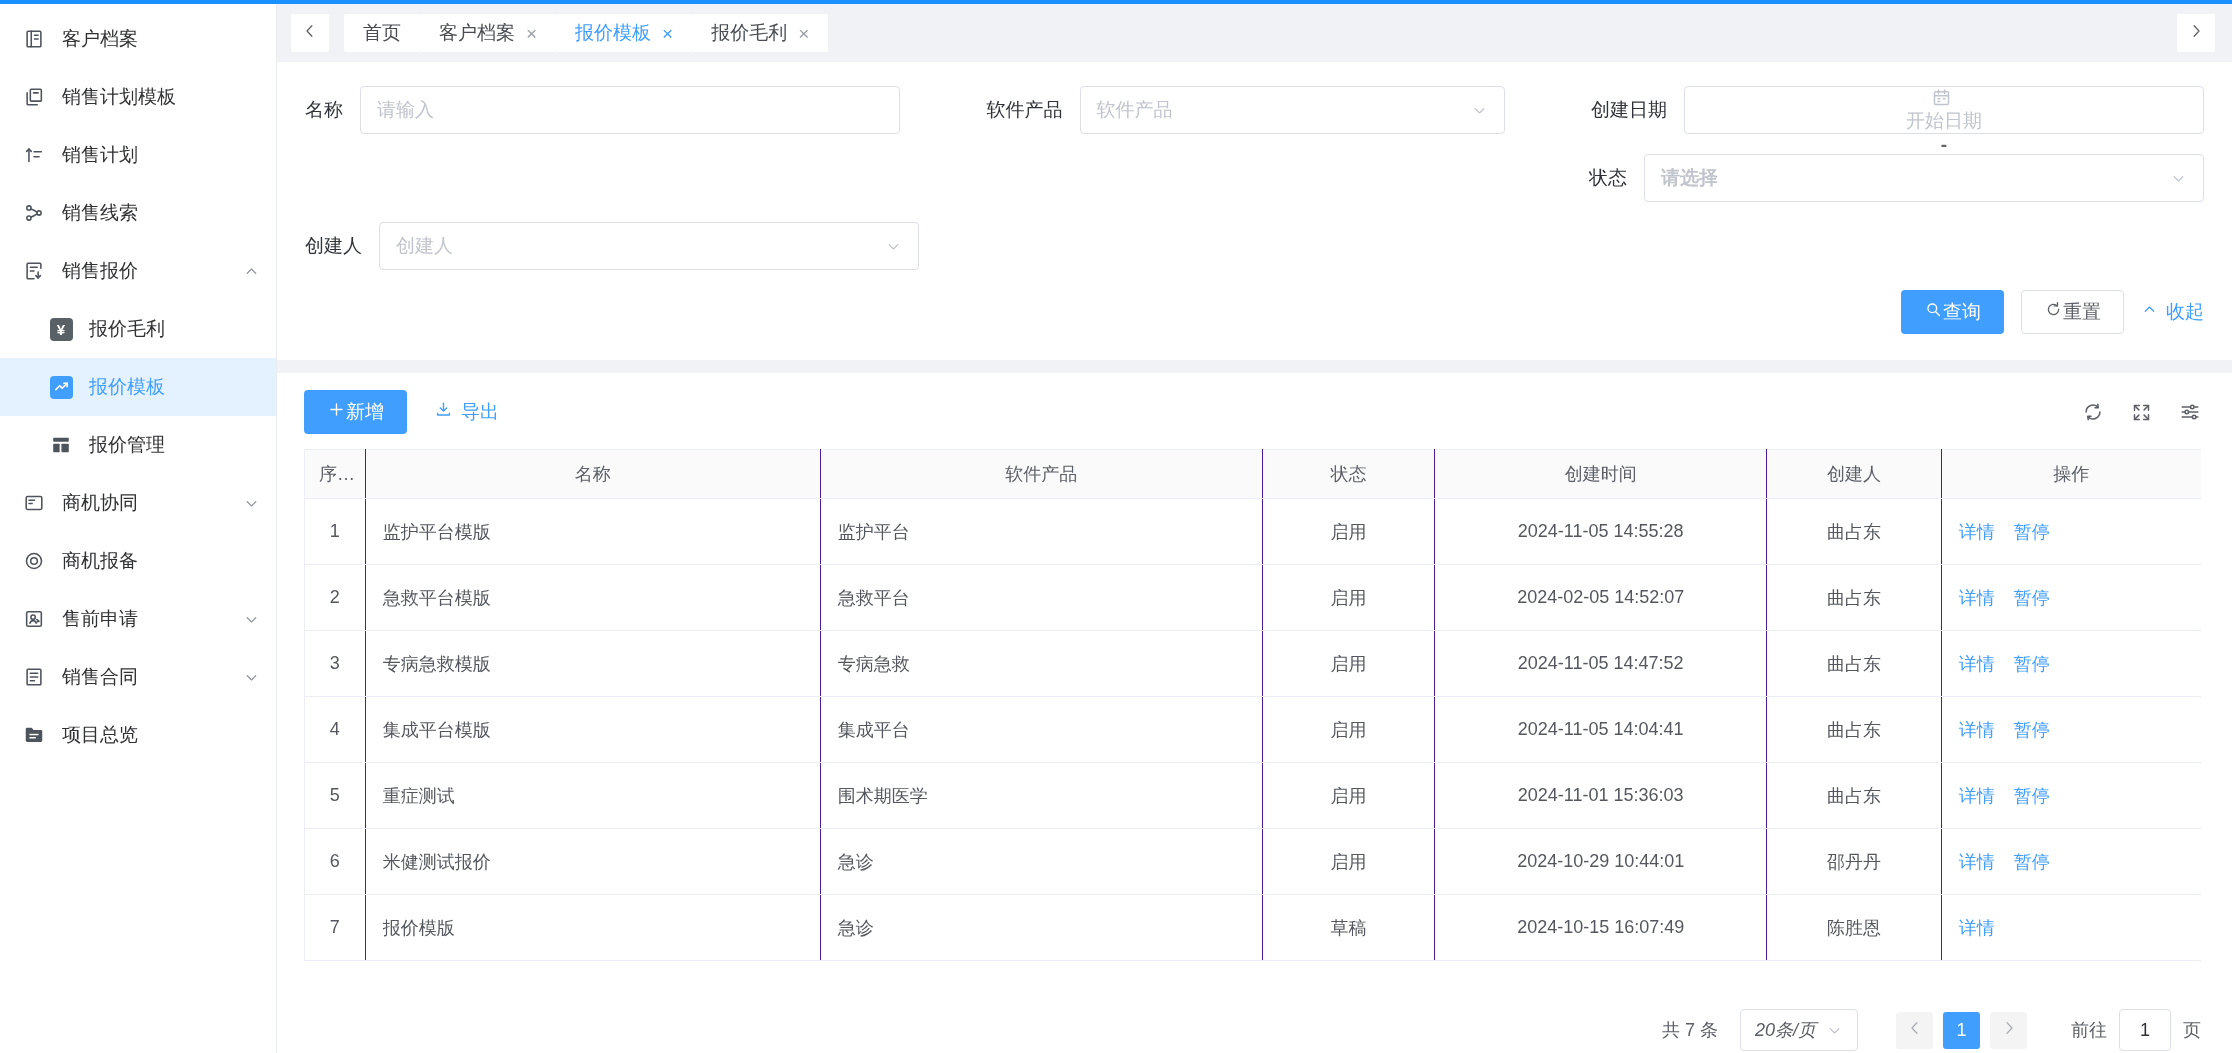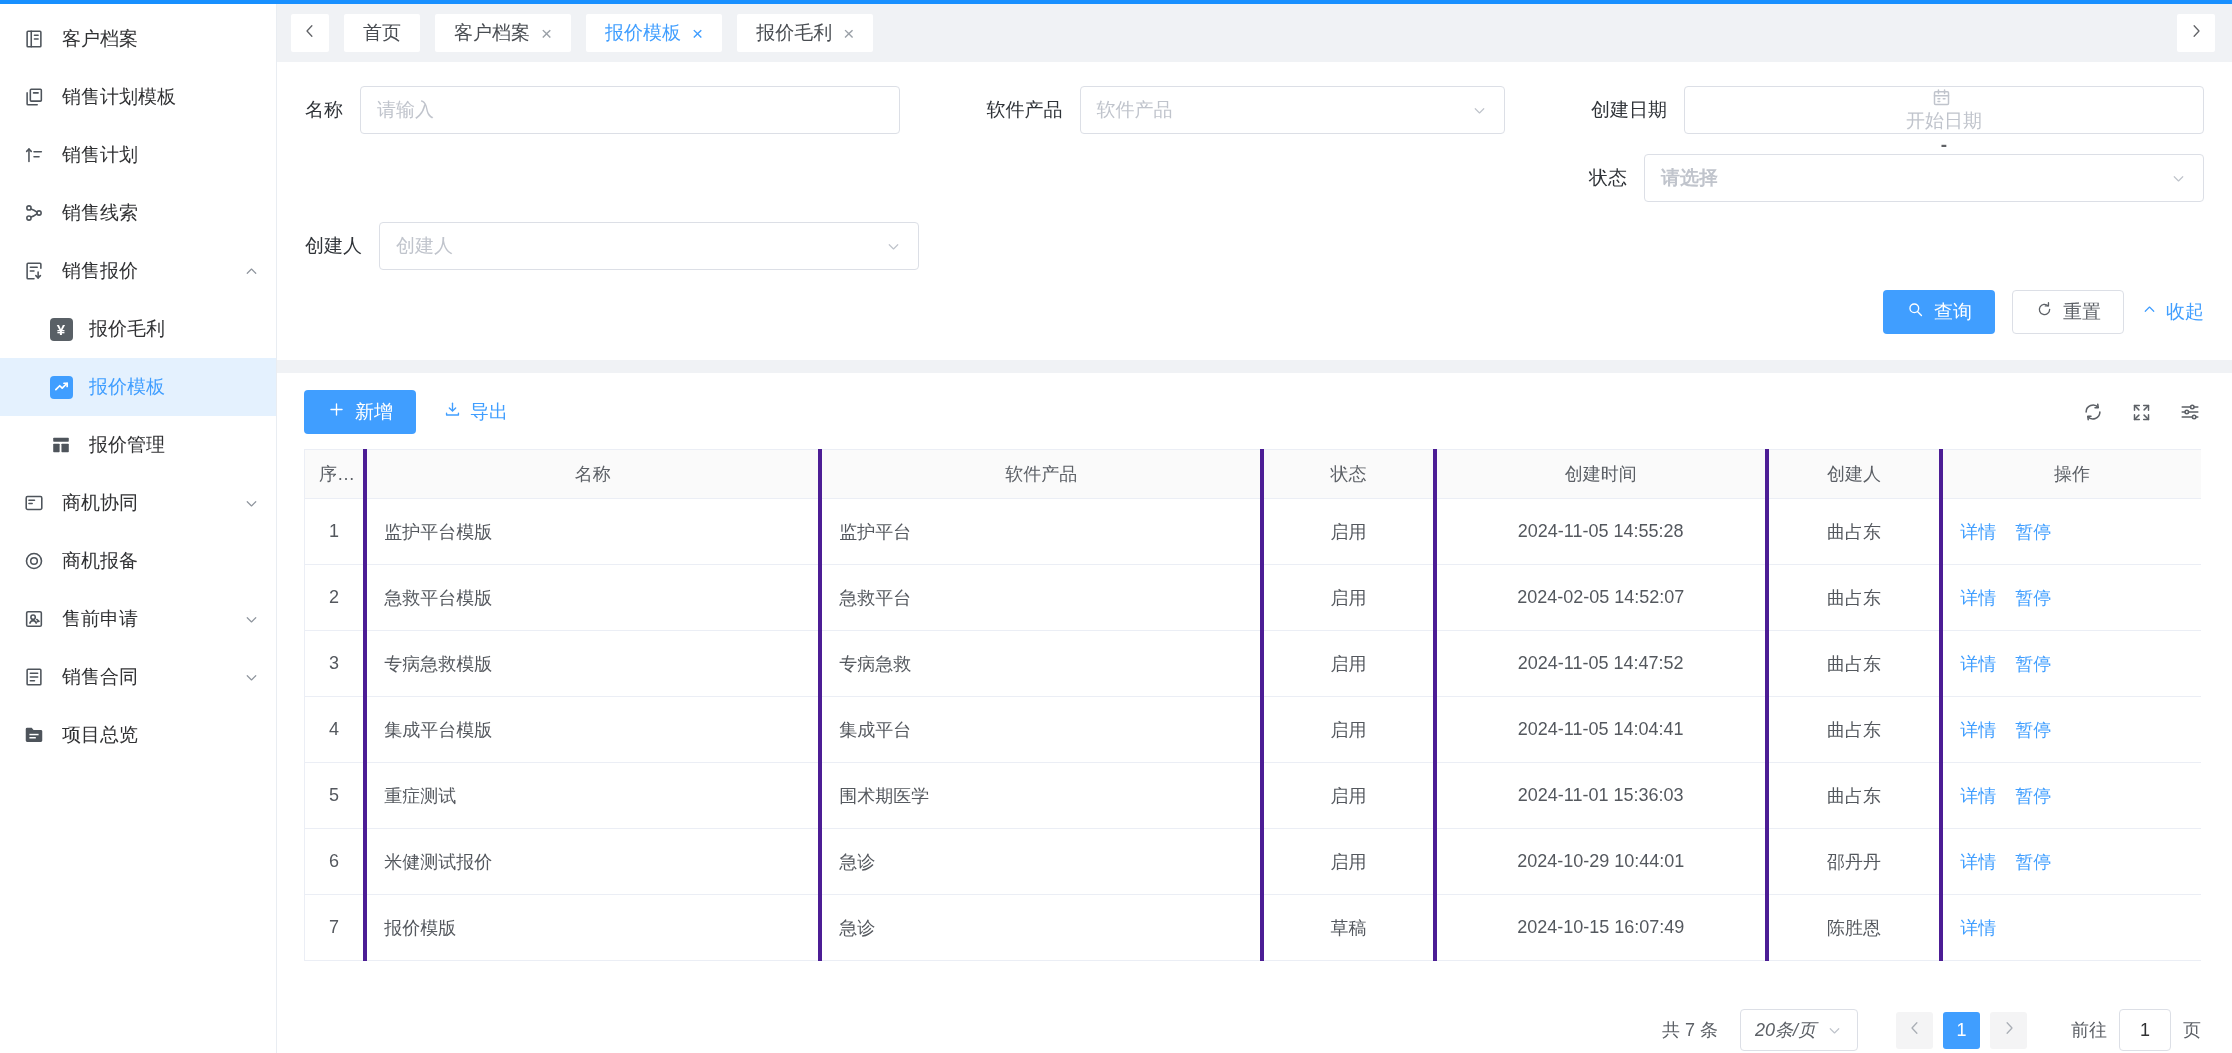--- a/index.html
+++ b/index.html
@@ -55,38 +55,38 @@
   .select .sel-arrow{color:#c0c4cc;display:flex;}
   .w-name{width:540px;} .w-product{width:425px;} .w-date{width:520px;}
   .w-status{width:560px;font-weight:bold;} .w-creator{width:540px;}
   .daterange{display:flex;align-items:center;padding:0 14px;cursor:pointer;flex-direction:column;}
   .daterange .cal{color:#c0c4cc;display:flex;margin-right:6px;}
   .daterange .ph{color:#c0c4cc;flex:1;text-align:center;}
   .daterange .sep{color:#606266;font-weight:bold;padding:0 4px;}
 
   .btns{gap:17px;margin-bottom:6px;margin-top:6px;}
   .btn{height:44px;border-radius:4px;font-size:19px;display:inline-flex;align-items:center;
-       gap:9px;padding:0 22px;cursor:pointer;border:1px solid transparent;box-sizing:border-box;
+       padding:0 22px;cursor:pointer;border:1px solid transparent;box-sizing:border-box;
        font-family:inherit;}
   .btn-primary{background:#409eff;color:#fff;}
   .btn-plain{background:#fff;border-color:#dcdfe6;color:#5c6066;}
   .link{color:#409eff;font-size:19px;display:inline-flex;align-items:center;gap:8px;cursor:pointer;}
 
   .gap{height:13px;background:#f0f2f5;flex:0 0 auto;}
 
   
   .table-panel{background:#fff;flex:1;min-height:0;padding:17px 31px 0 27px;
                display:flex;flex-direction:column;box-sizing:border-box;}
   .toolbar{display:flex;align-items:center;margin-bottom:15px;flex:0 0 auto;}
   .toolbar .link{margin-left:27px;}
   .tool-icons{margin-left:auto;display:flex;gap:27px;color:#5c6066;align-items:center;}
   .tool-icons .ticon{display:flex;cursor:pointer;}
 
   table{width:100%;border-collapse:collapse;table-layout:fixed;font-size:18px;color:#54585e;}
-  th,td{border-right:4px solid #4c1d95;overflow:hidden;white-space:nowrap;text-overflow:ellipsis;}
+  th,td{border-right:1px solid #4c1d95;overflow:hidden;white-space:nowrap;text-overflow:ellipsis;}
   th:last-child,td:last-child{border-right:none;}
   thead th{background:#fafafa;height:48px;font-weight:normal;color:#5c6066;
            border-top:1px solid #ebeef5;border-bottom:1px solid #ebeef5;padding:0 14px;}
   tbody td{height:65px;border-bottom:1px solid #ebeef5;text-align:center;padding:0 14px;}
   td.left,th.left{text-align:left;}
   td.left{padding-left:17px;}
   table{border-left:1px solid #ebeef5;}
   .op-link{color:#409eff;margin-right:19px;cursor:pointer;}
 
   
@@ -269,21 +269,21 @@
         </div>
       </aside>
 
     <div class="main">
       <div class="tabbar">
         <div class="tab-nav">
           <span class="nav-ic"><svg width="18" height="18" viewBox="0 0 24 24" fill="none" stroke="currentColor" stroke-width="1.7" stroke-linecap="round" stroke-linejoin="round">
                 <polyline points="14.5,5 8,12 14.5,19"></polyline>
               </svg></span>
         </div>
-        <div class="tab-list" style="display:flex;gap:15px;flex:1;align-items:flex-end;">
+        <div class="tab-list" style="display:flex;gap:0;flex:1;align-items:flex-end;">
             <div class="tab">
               <span>首页</span>
             </div>
             <div class="tab">
               <span>客户档案</span>
               <span class="close">×</span>
             </div>
             <div class="tab active">
               <span>报价模板</span>
               <span class="close">×</span>

